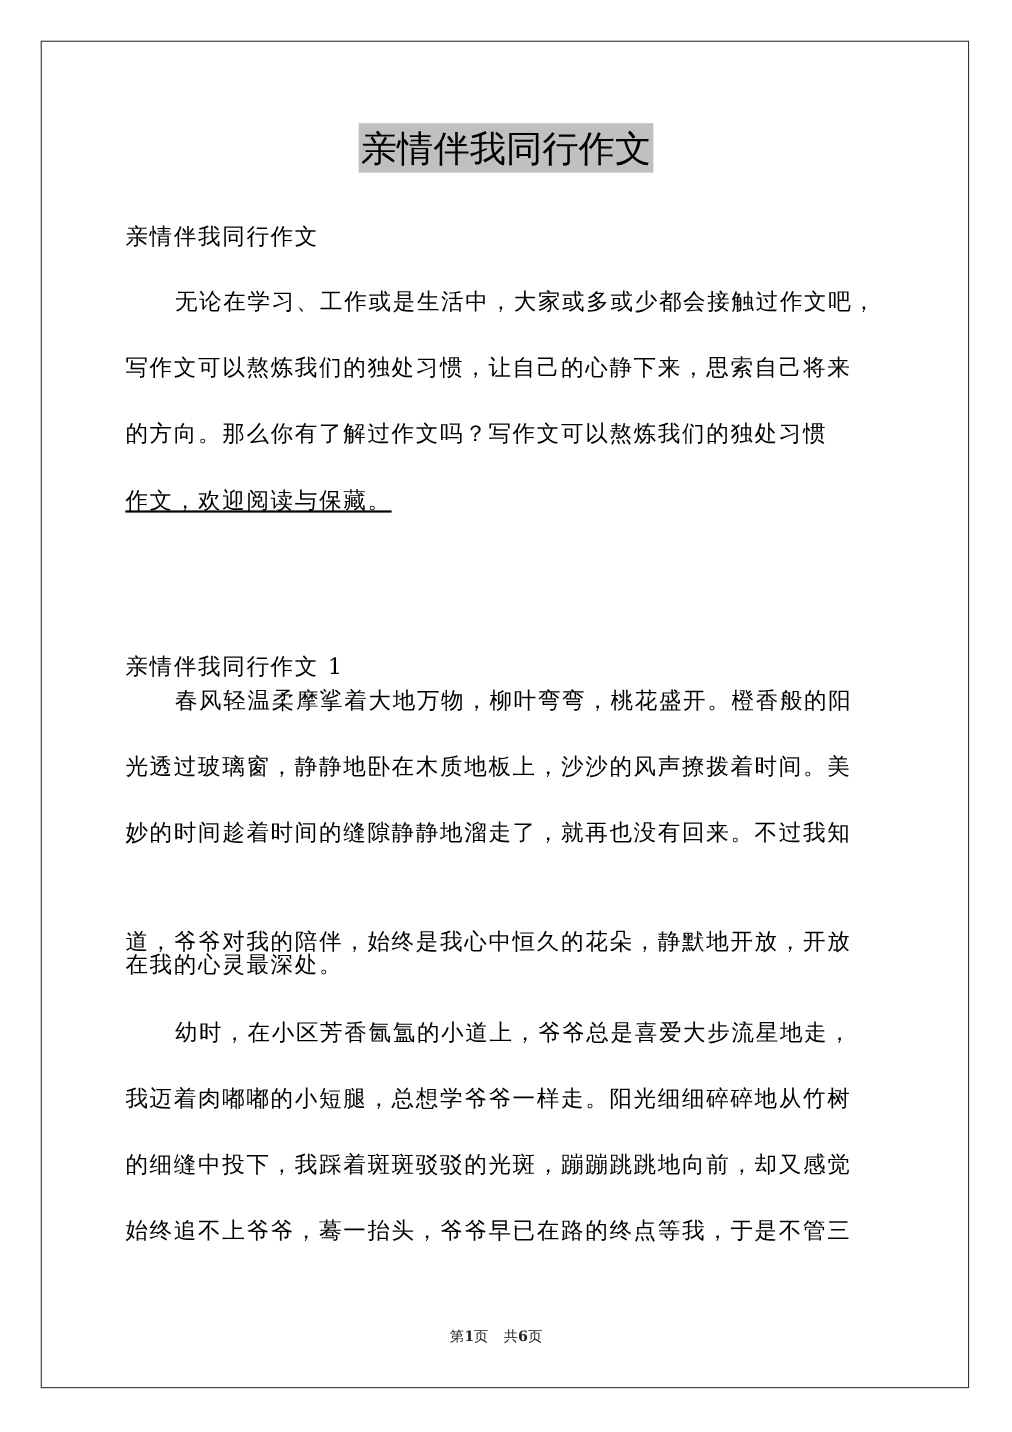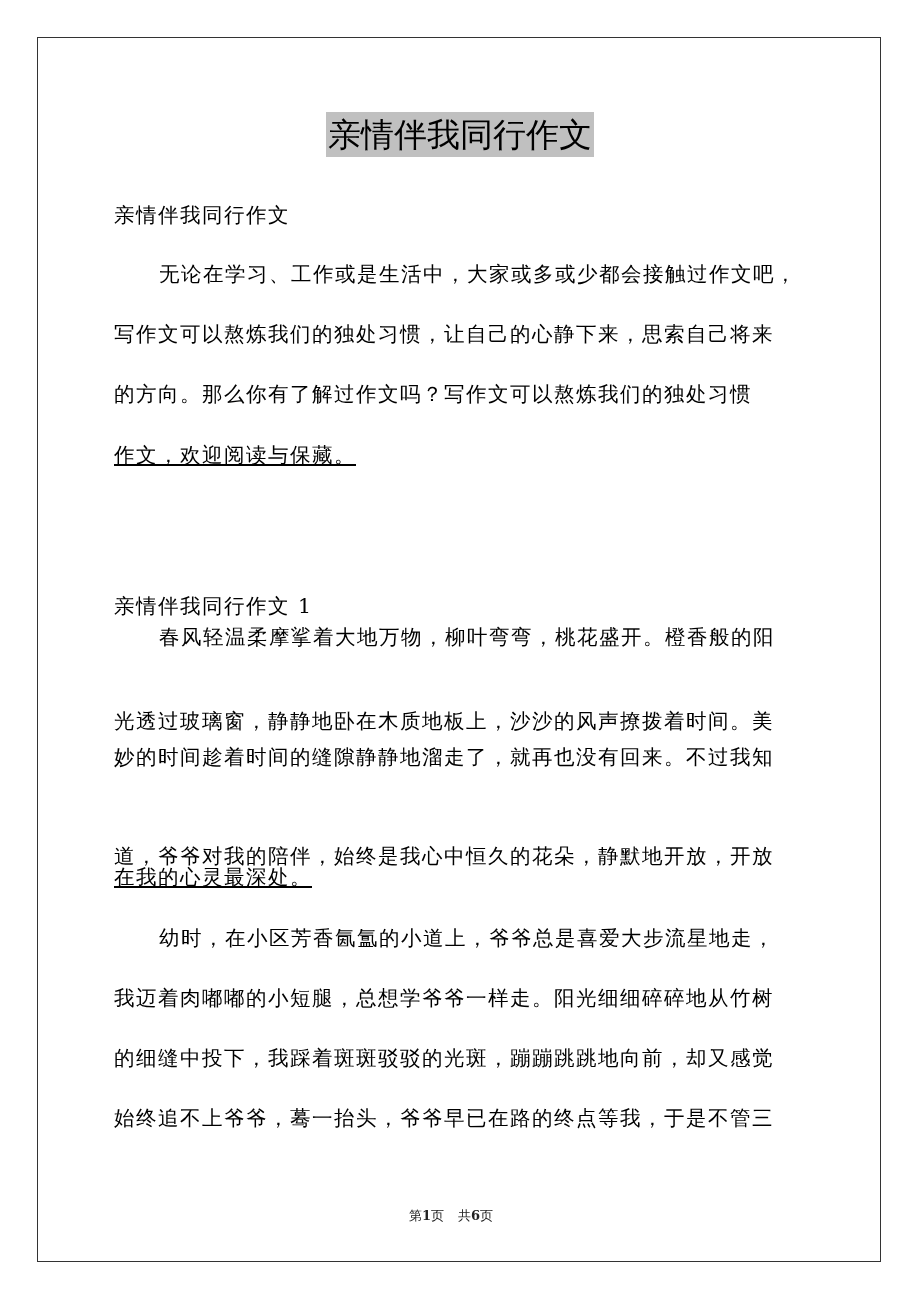--- a/index.html
+++ b/index.html
@@ -89,24 +89,24 @@
   <div class="line" style="top:200px;">亲情伴我同行作文</div>
 
   <div class="line indent" style="top:259px;">无论在学习、工作或是生活中，大家或多或少都会接触过作文吧，</div>
   <div class="line" style="top:319px;">写作文可以熬炼我们的独处习惯，让自己的心静下来，思索自己将来</div>
   <div class="line" style="top:379px;">的方向。那么你有了解过作文吗？写作文可以熬炼我们的独处习惯</div>
   <div class="line" style="top:440px;text-decoration:underline;">作文，欢迎阅读与保藏。</div>
 
   <div class="line" style="top:591px;">亲情伴我同行作文 1</div>
 
   <div class="line indent" style="top:622px;">春风轻温柔摩挲着大地万物，柳叶弯弯，桃花盛开。橙香般的阳</div>
-  <div class="line" style="top:706px;">光透过玻璃窗，静静地卧在木质地板上，沙沙的风声撩拨着时间。美</div>
+  <div class="line" style="top:682px;">光透过玻璃窗，静静地卧在木质地板上，沙沙的风声撩拨着时间。美</div>
   <div class="line" style="top:742px;">妙的时间趁着时间的缝隙静静地溜走了，就再也没有回来。不过我知</div>
   <div class="line" style="top:802px;margin-top:39px;">道，爷爷对我的陪伴，始终是我心中恒久的花朵，静默地开放，开放</div>
-  <div class="line" style="top:862px;text-decoration:underline;">在我的心灵最深处。</div>
+  <div class="line" style="top:862px;">在我的心灵最深处。</div>
 
   <div class="line indent" style="top:923px;">幼时，在小区芳香氤氲的小道上，爷爷总是喜爱大步流星地走，</div>
   <div class="line" style="top:983px;">我迈着肉嘟嘟的小短腿，总想学爷爷一样走。阳光细细碎碎地从竹树</div>
   <div class="line" style="top:1043px;text-align:right;">的细缝中投下，我踩着斑斑驳驳的光斑，蹦蹦跳跳地向前，却又感觉</div>
   <div class="line" style="top:1103px;">始终追不上爷爷，蓦一抬头，爷爷早已在路的终点等我，于是不管三</div>
 </div>
 
 <div class="footer">
   <span>第</span><span class="num">1</span><span>页</span><span class="gap"></span><span>共</span><span class="num">6</span><span>页</span>
 </div>

